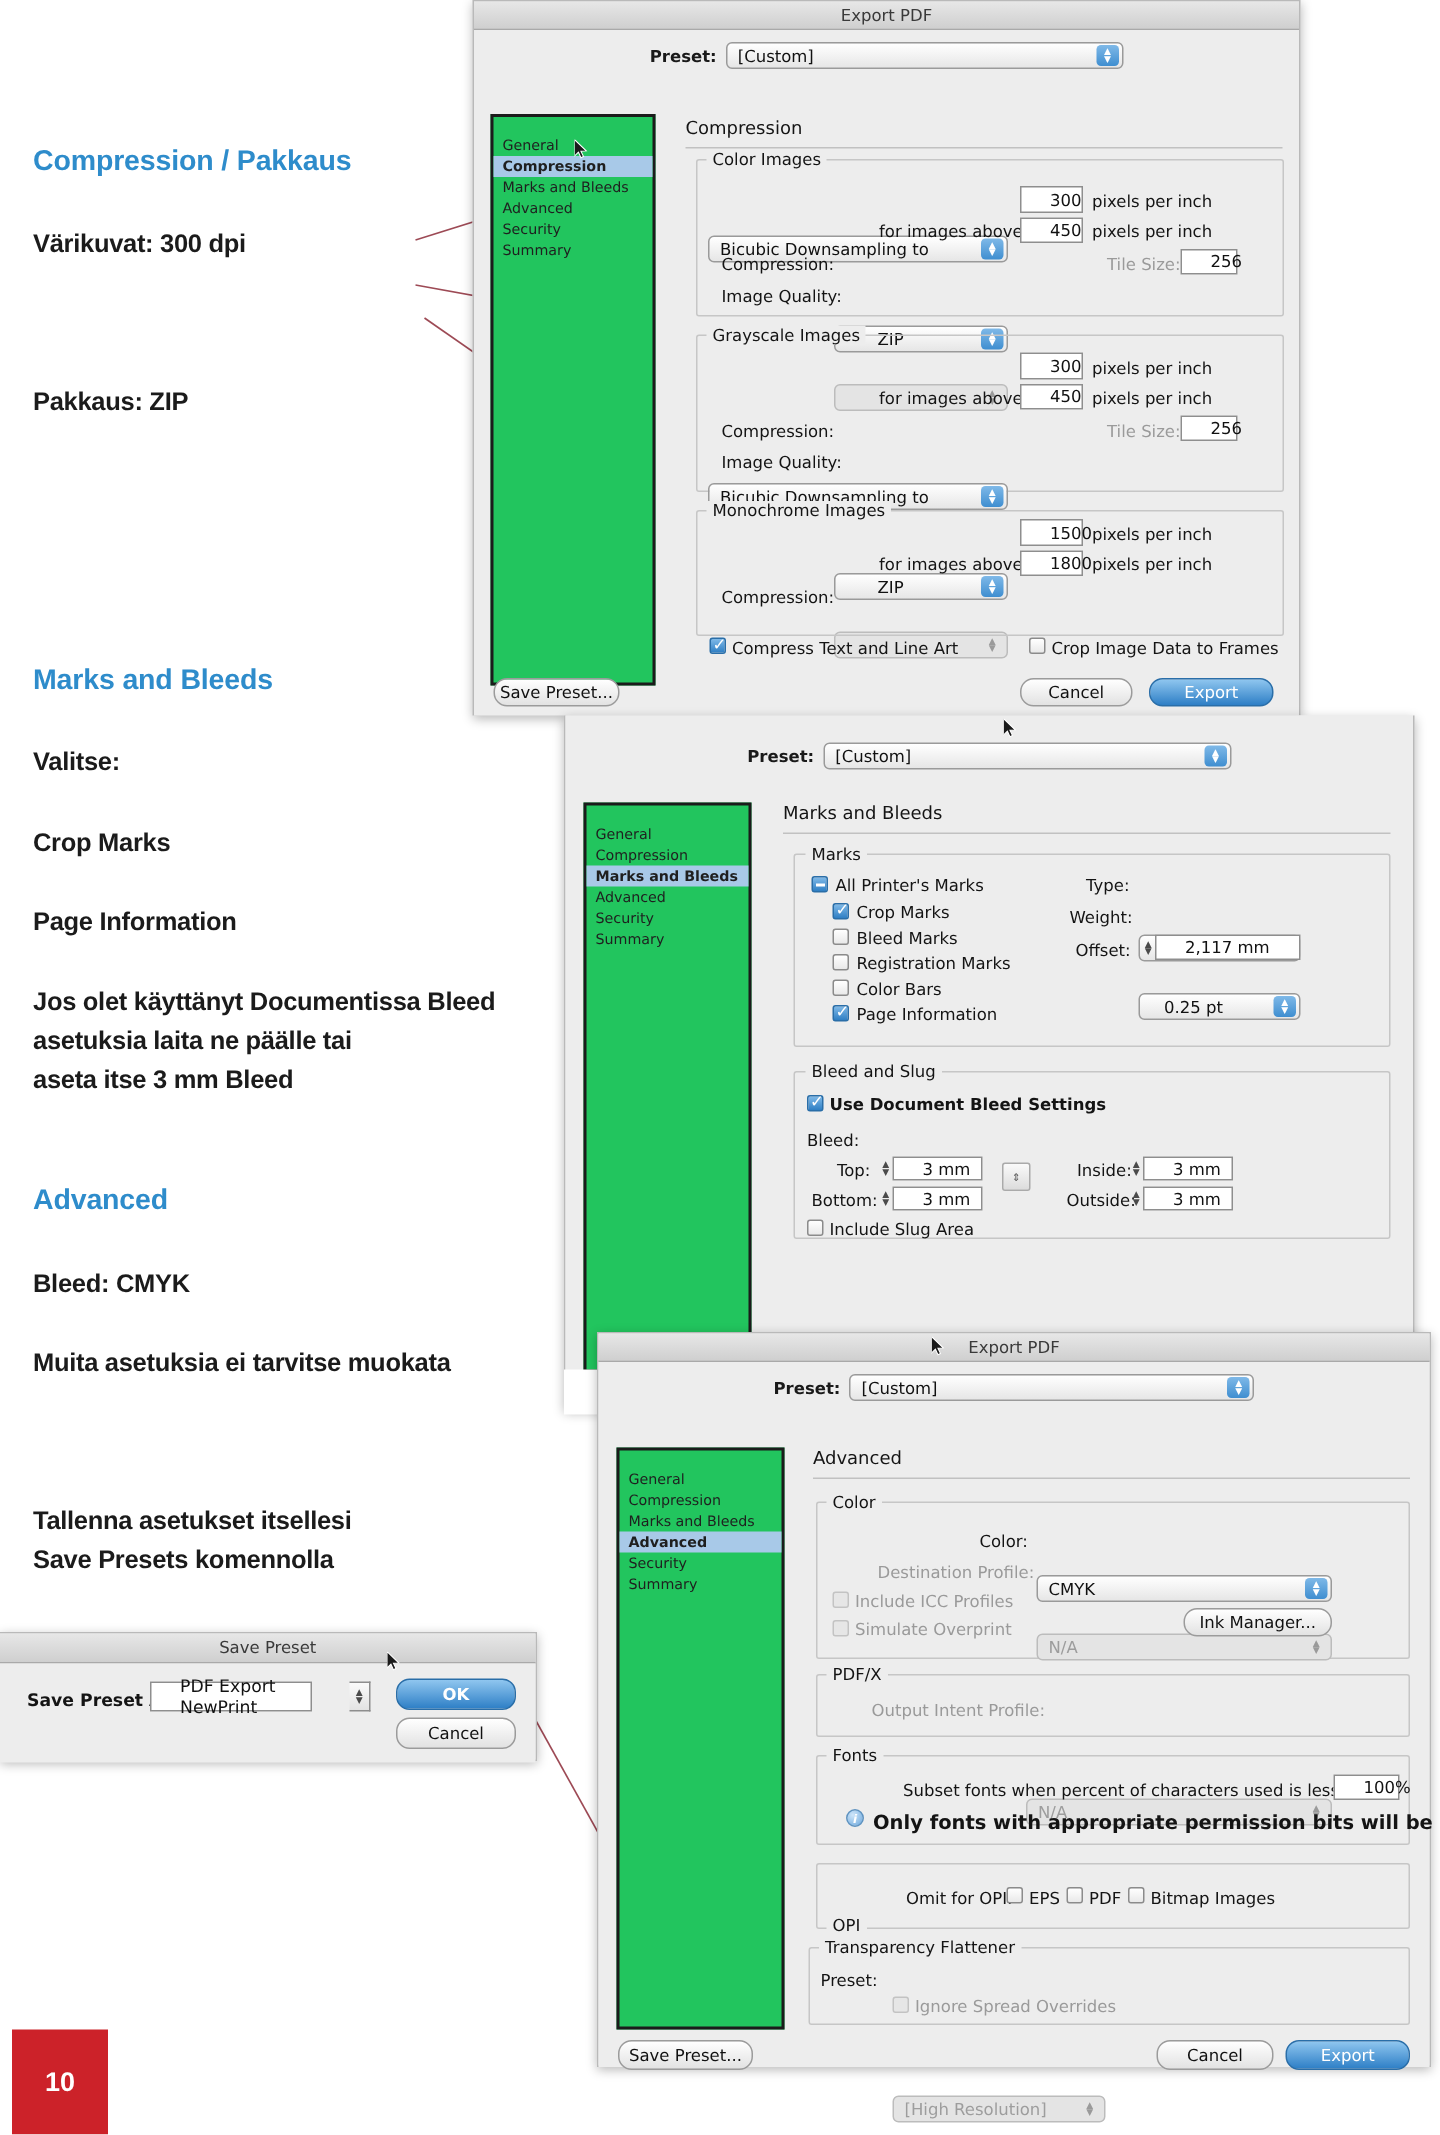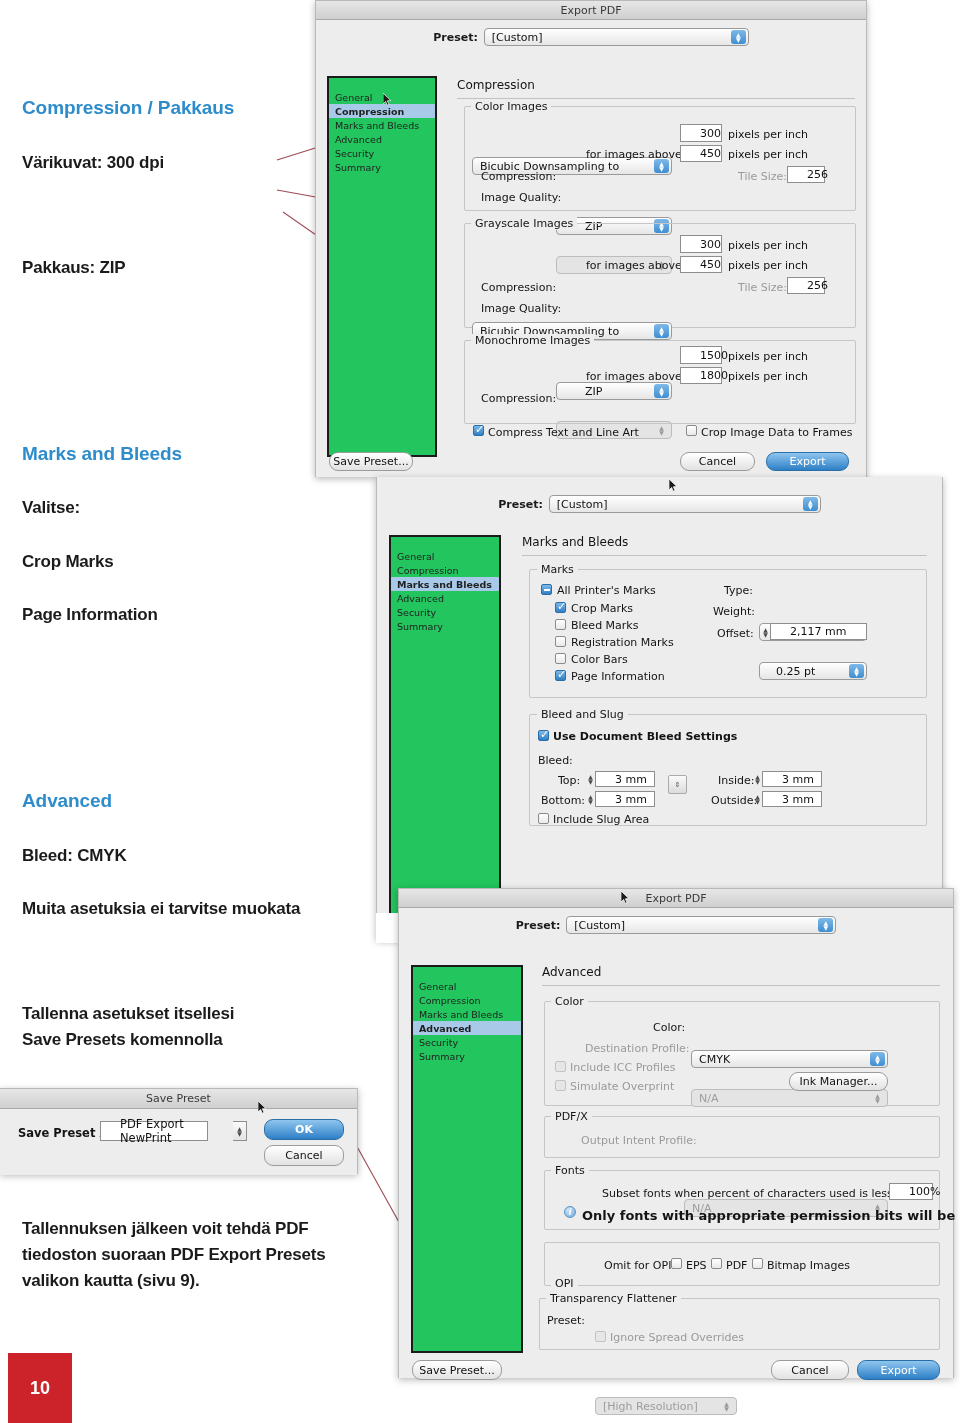--- a/index.html
+++ b/index.html
@@ -151,29 +151,29 @@
   <div class="body-txt" style="left:22px; top:150px;">Värikuvat: 300 dpi</div>
 
 
 
   <div class="body-txt" style="left:22px; top:255px;">Pakkaus:  ZIP</div>
 
   <div class="lead" style="left:22px; top:443px;">Marks and Bleeds</div>
   <div class="body-txt" style="left:22px; top:495px;">Valitse:</div>
   <div class="body-txt" style="left:22px; top:549px;">Crop Marks</div>
   <div class="body-txt" style="left:22px; top:602px;">Page Information</div>
+  <div class="body-txt" style="left:22px; top:655px; white-space:pre-line; width:350px;">Jos olet käyttänyt Documentissa Bleed
+asetuksia laita ne päälle tai
+aseta itse 3 mm Bleed</div>
 
   <div class="lead" style="left:22px; top:790px;">Advanced</div>
   <div class="body-txt" style="left:22px; top:843px;">Bleed: CMYK</div>
   <div class="body-txt" style="left:22px; top:896px;">Muita asetuksia ei tarvitse muokata</div>
   <div class="body-txt" style="left:22px; top:1001px; white-space:pre-line;">Tallenna asetukset itsellesi
 Save Presets komennolla</div>
-  <div class="body-txt" style="left:22px; top:1216px; white-space:pre-line; width:340px;">Tallennuksen jälkeen voit tehdä PDF
-tiedoston suoraan PDF Export Presets
-valikon kautta (sivu 9).</div>
 
   <div class="pagenum" style="left:8px; top:1353px; width:64px; height:70px;">10</div>
 
   <div class="dlg" style="left:315px; top:0px; width:552px; height:477px;">
     <div class="dlg-title">Export PDF</div>
     <div class="dlg-body" style="height:457px;">
 
       <div class="preset-row">
         <span class="preset-lbl">Preset:</span>
         <div class="popup wide" style="width:265px;">

